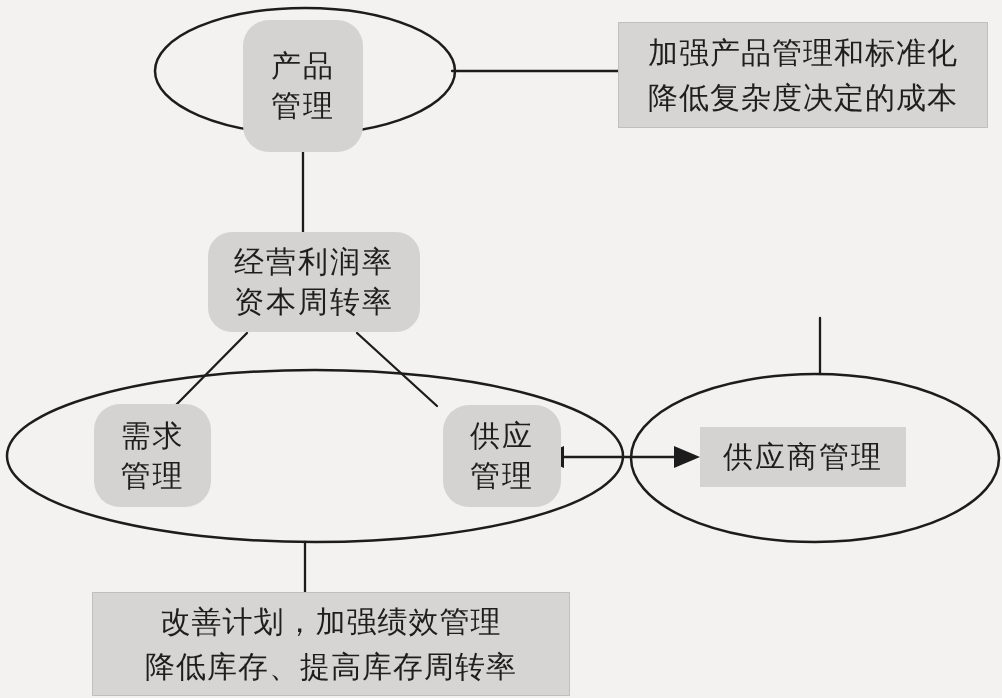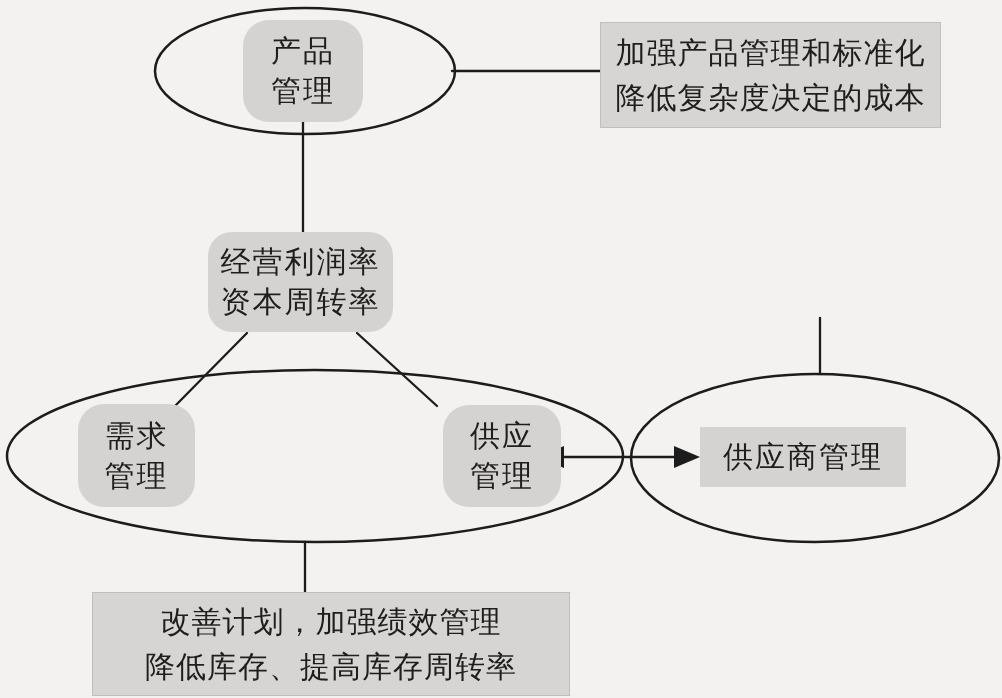--- a/index.html
+++ b/index.html
@@ -46,27 +46,27 @@
     letter-spacing:2px;
   }
   .note{
     background:var(--note-fill);
     border:1px solid rgba(0,0,0,0.10);
     font-size:30px;line-height:45px;
     letter-spacing:1px;
   }
   .node span,.note span{display:block;white-space:nowrap;}
 
-  .node-product {left:243px;top:20px;width:120px;height:102px;border-radius:26px;}
-  .node-profit  {left:208px;top:232px;width:185px;height:100px;border-radius:24px;}
-  .node-demand  {left:78px; top:404px;width:117px;height:103px;border-radius:26px;}
+  .node-product {left:243px;top:20px;width:120px;height:132px;border-radius:26px;}
+  .node-profit  {left:208px;top:232px;width:212px;height:100px;border-radius:24px;}
+  .node-demand  {left:94px; top:404px;width:117px;height:103px;border-radius:26px;}
   .node-supply  {left:415px;top:405px;width:118px;height:102px;border-radius:26px;margin-left:28px;}
   .node-supplier{left:700px;top:427px;width:206px;height:60px;border-radius:0;}
 
-  .note-top    {left:600px;top:22px; width:341px;height:106px;}
+  .note-top    {left:618px;top:22px; width:370px;height:106px;}
   .note-right  {left:615px;top:215px;width:380px;height:103px;}
   .note-bottom {left:92px; top:592px;width:478px;height:104px;}
 </style>
 </head>
 <body>
 
 <div class="stage">
 
   <svg class="svg-layer" viewBox="0 0 1002 698" xmlns="http://www.w3.org/2000/svg">
 

